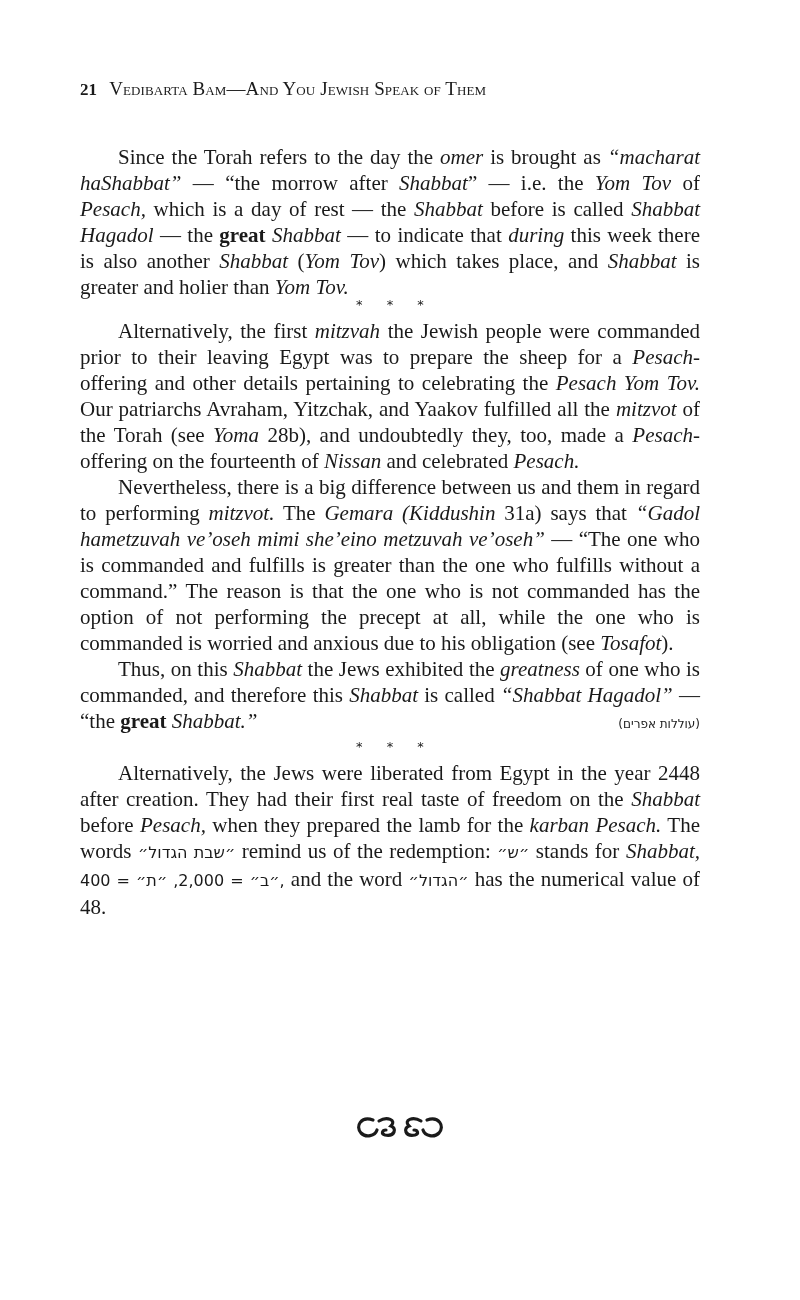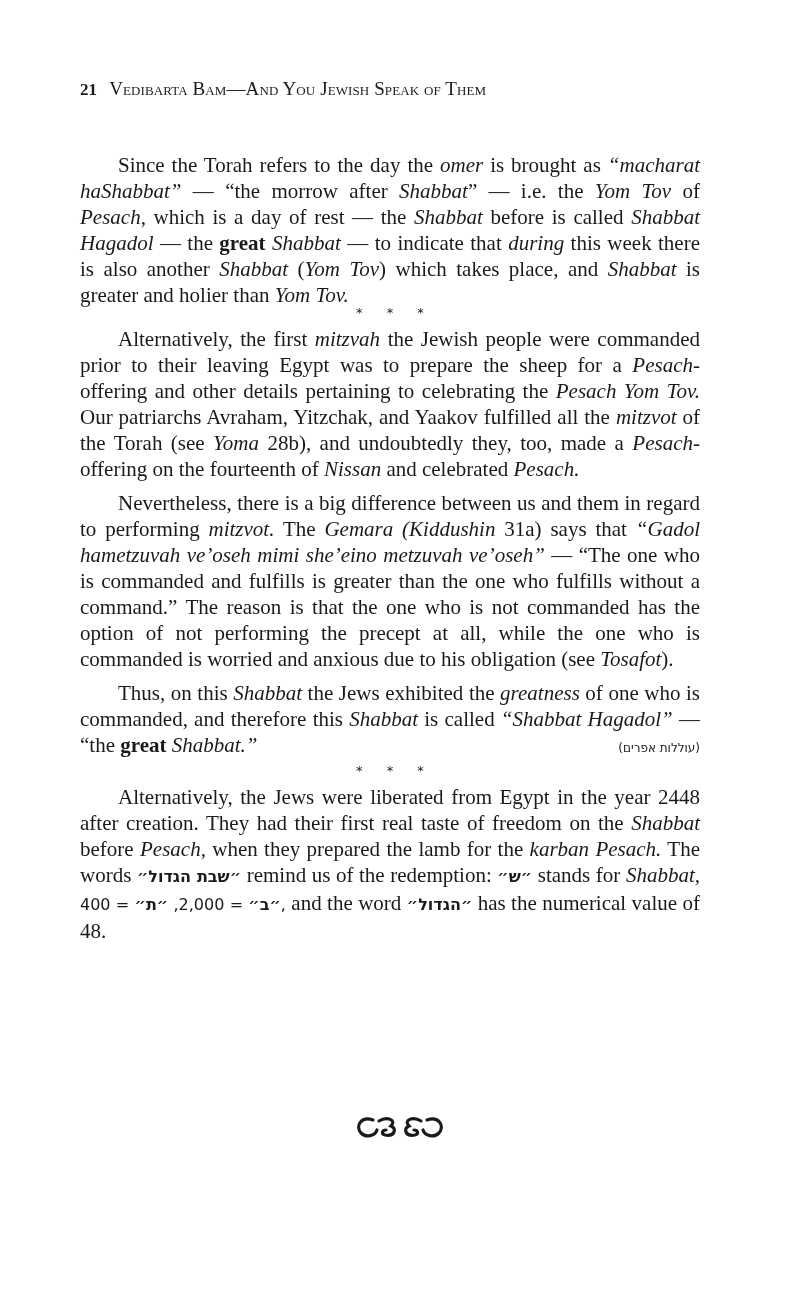--- a/index.html
+++ b/index.html
@@ -3,25 +3,25 @@
   <meta charset="utf-8">
   <style>
     html, body { margin: 0; padding: 0; background: #ffffff; }
     body { width: 800px; height: 1300px; position: relative; overflow: hidden;
            font-family: "Liberation Serif", "DejaVu Serif", serif; color: #1a1a1a; }
     .header { position: absolute; left: 80px; top: 78px; font-size: 17px; letter-spacing: 0.1px; }
     .header .pnum { font-weight: bold; margin-right: 12px; }
     .header .title { font-variant: small-caps; font-size: 19px; }
     .col { position: absolute; left: 80px; top: 144px; width: 620px; font-size: 21px; line-height: 26px; }
     .col p { margin: 0; text-align: justify; }
-    .col p.indent { text-indent: 38px; margin-top: 8px; }
+    .col p.indent { text-indent: 38px; }
     .col p.first { margin-top: 0; }
     .src { text-align: right; font-family: "DejaVu Sans", sans-serif; font-size: 12px; line-height: 16px; margin-top: 4px; direction: ltr; }
     .stars { text-align: center; font-family: "DejaVu Sans", sans-serif; font-size: 13px; line-height: 14px; letter-spacing: 10px; margin: -2px 0 6px 10px; }
-    .heb { font-family: "DejaVu Sans", sans-serif; font-size: 16px; font-weight: bold; }
+    .heb { font-family: "DejaVu Sans", sans-serif; font-size: 16px; }
     .num { font-family: "DejaVu Sans", sans-serif; font-size: 16px; }
     .ornament { position: absolute; left: 353px; top: 1112px; width: 94px; height: 30px; }
     i { font-style: italic; }
     b { font-weight: bold; }
   </style>
 </head>
 <body>
 
 <div class="header">
   <span class="pnum">21</span><span class="title">Vedibarta Bam—And You Jewish Speak of Them</span>

